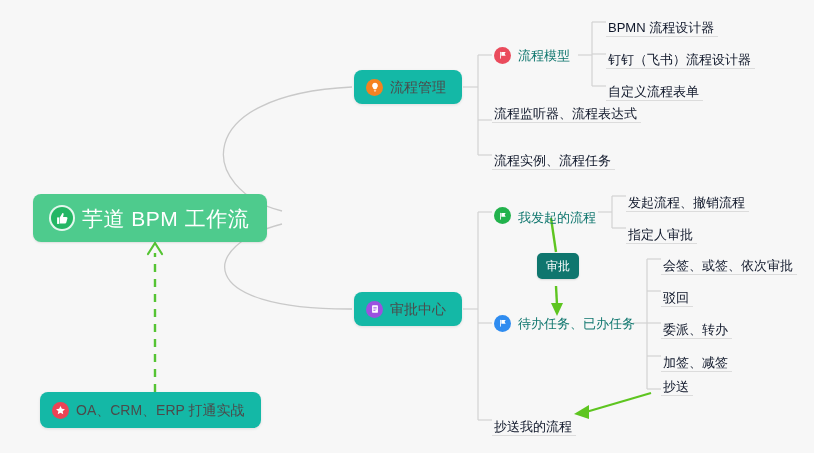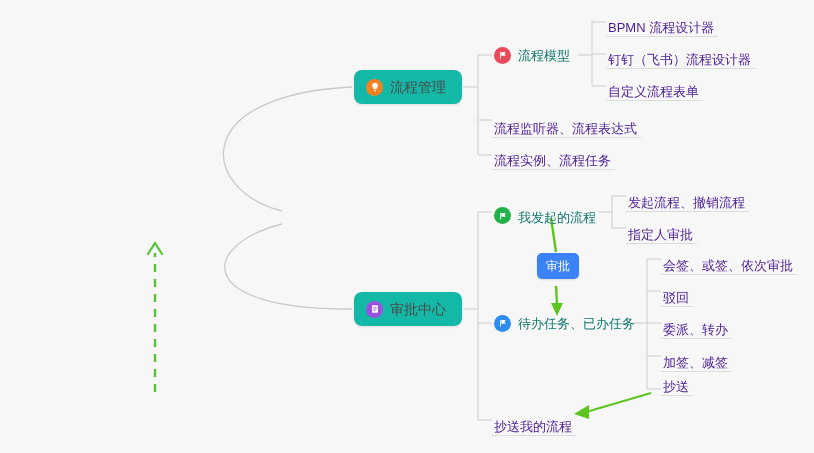--- a/index.html
+++ b/index.html
@@ -32,37 +32,37 @@
     border-radius:8px;
     height:34px;
     padding:0 16px 0 12px;
     font-size:14px;
     color:#4b4b4b;
     box-shadow:0 1px 3px rgba(0,0,0,.10);
   }
 
   .plainnode{
     font-size:13px;
-    color:#4c1d95;
+    color:#0f172a;
     height:26px;
     padding:0 4px 0 2px;
     border-bottom:1px solid #dcdcdc;
     align-items:flex-end;
     padding-bottom:2px;
   }
 
   .iconnode{
     font-size:13px;
     color:#0f766e;
     height:24px;
     padding:0 2px;
   }
 
   .tagnode{
-    background:#3b82f6;
+    background:#0f766e;
     color:#ffffff;
     border-radius:5px;
     font-size:12px;
     height:26px;
     padding:0 9px;
     justify-content:center;
     box-shadow:0 1px 2px rgba(0,0,0,.12);
   }
 
   
@@ -140,21 +140,38 @@
       <path d="M651,393 L586,412" fill="none" stroke="#5ec520" stroke-width="2.2"></path>
       <path d="M589,405 L589,419 L574,414 Z" fill="#5ec520"></path>
     </g>
 
     <g>
       <path d="M155,392 L155,253" fill="none" stroke="#55c433" stroke-width="2.4" stroke-dasharray="8 7"></path>
       <path d="M148,254 L155,243 L162,254" fill="none" stroke="#55c433" stroke-width="2.2" stroke-linecap="round" stroke-linejoin="round"></path>
     </g>
   </svg>
 
-
+  <div class="node rootnode" style="left:33px;top:194px;">
+    <span class="cicon big c-green c-white-ring">
+      <svg width="13" height="13" viewBox="0 0 24 24" fill="#ffffff">
+        <path d="M2 10h4v12H2z"></path>
+        <path d="M7 10l5-8c1.6 0 2.4 1.1 2 2.6L13 9h6.2c1.5 0 2.4 1.4 2 2.7l-2.2 7.6c-.3 1-1.2 1.7-2.3 1.7H7z"></path>
+      </svg>
+    </span>
+    <span class="lbl">芋道 BPM 工作流</span>
+  </div>
+
+  <div class="node cardnode" style="left:40px;top:392px;height:36px;font-size:14px;">
+    <span class="cicon c-redstar">
+      <svg width="11" height="11" viewBox="0 0 24 24" fill="#ffffff">
+        <path d="M12 2l2.9 6.2 6.8.8-5 4.6 1.3 6.7L12 17l-6 3.3 1.3-6.7-5-4.6 6.8-.8z"></path>
+      </svg>
+    </span>
+    <span class="lbl">OA、CRM、ERP 打通实战</span>
+  </div>
 
   <div class="node cardnode" style="left:354px;top:70px;">
     <span class="cicon c-orange">
       <svg width="10" height="10" viewBox="0 0 24 24" fill="#ffffff">
         <path d="M12 2a7 7 0 00-4 12.7V17h8v-2.3A7 7 0 0012 2z"></path>
         <rect x="9" y="18.4" width="6" height="1.8" rx=".9"></rect>
         <rect x="10" y="21" width="4" height="1.6" rx=".8"></rect>
       </svg>
     </span>
     <span class="lbl">流程管理</span>
@@ -173,21 +190,21 @@
   <div class="node plainnode" style="left:606px;top:8px;">
     <span class="lbl">BPMN 流程设计器</span>
   </div>
   <div class="node plainnode" style="left:606px;top:40px;">
     <span class="lbl">钉钉（飞书）流程设计器</span>
   </div>
   <div class="node plainnode" style="left:606px;top:72px;">
     <span class="lbl">自定义流程表单</span>
   </div>
 
-  <div class="node plainnode" style="left:492px;top:109px;">
+  <div class="node plainnode" style="left:492px;top:94px;">
     <span class="lbl">流程监听器、流程表达式</span>
   </div>
   <div class="node plainnode" style="left:492px;top:141px;">
     <span class="lbl">流程实例、流程任务</span>
   </div>
 
   <div class="node cardnode" style="left:354px;top:292px;">
     <span class="cicon c-purple">
       <svg width="10" height="10" viewBox="0 0 24 24" fill="#ffffff">
         <rect x="5" y="3" width="14" height="18" rx="2"></rect>

